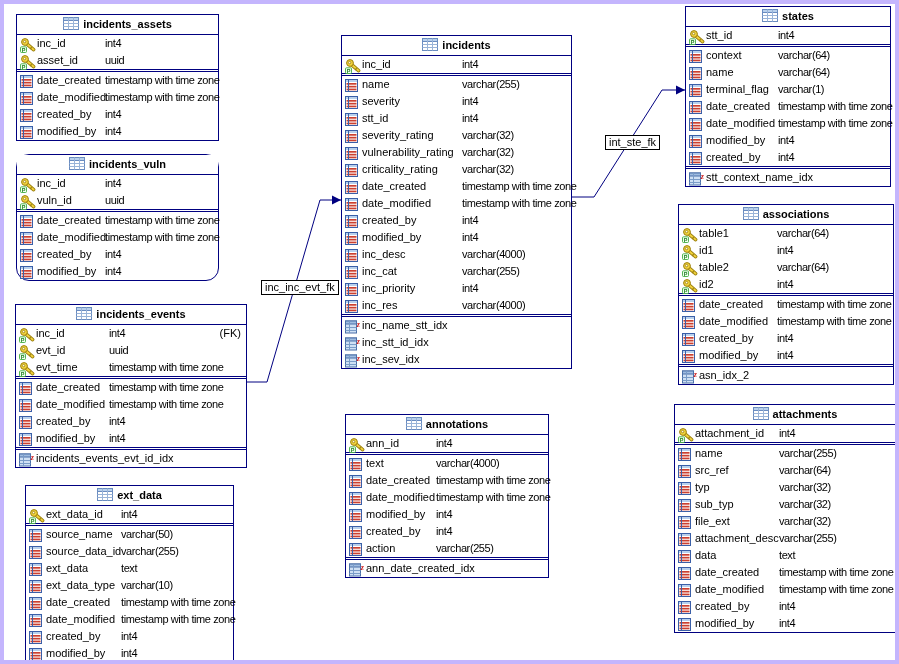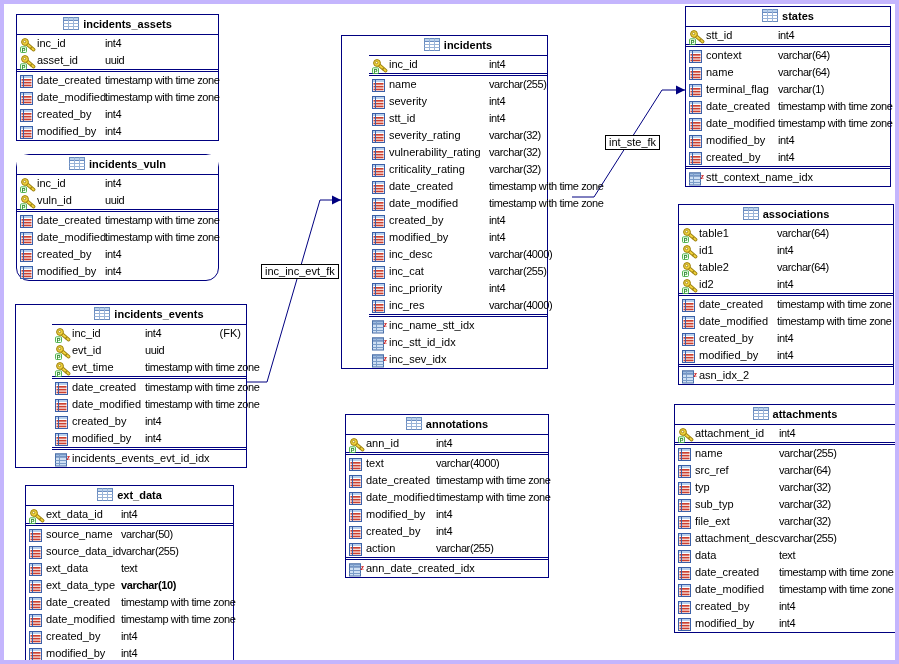--- a/index.html
+++ b/index.html
@@ -166,21 +166,21 @@
         <div class="row"><span class="icn"><svg width="13" height="13" viewBox="0 0 13 13">
               <rect x="0.5" y="0.5" width="12" height="12" fill="#ffffff" stroke="#3a5fa8"></rect>
               <rect x="1" y="1" width="11" height="2" fill="#b8d0ec"></rect>
               <rect x="1.5" y="4" width="10" height="1.7" fill="#cc4030"></rect>
               <rect x="1.5" y="6.8" width="10" height="1.7" fill="#cc4030"></rect>
               <rect x="1.5" y="9.6" width="10" height="1.7" fill="#cc4030"></rect>
               <line x1="3.5" y1="1" x2="3.5" y2="12.5" stroke="#3a5fa8"></line>
             </svg></span><span class="cname">modified_by</span><span class="ctype" style="left: 88px;">int4</span></div>
       </div>
     </div>
-    <div class="table" style="left: 11px; top: 300px; width: 232px; padding-left: 36px;">
+    <div class="table" style="left: 11px; top: 300px; width: 232px;">
       <div class="t-header"><span class="hicn"><svg width="16" height="13" viewBox="0 0 16 13">
             <rect x="0.5" y="0.5" width="15" height="12" fill="#ffffff" stroke="#6a8cc0"></rect>
             <rect x="0.5" y="0.5" width="15" height="3" fill="#b8d0ec" stroke="#6a8cc0"></rect>
             <line x1="5.5" y1="0.5" x2="5.5" y2="12.5" stroke="#9ab4d8"></line>
             <line x1="10.5" y1="0.5" x2="10.5" y2="12.5" stroke="#9ab4d8"></line>
             <line x1="0.5" y1="6.5" x2="15.5" y2="6.5" stroke="#9ab4d8"></line>
             <line x1="0.5" y1="9.5" x2="15.5" y2="9.5" stroke="#9ab4d8"></line>
           </svg></span><span class="t-title">incidents_events</span></div>
       <div class="sec sec-pk">
         <div class="row"><span class="icn"><svg width="16" height="16" viewBox="0 0 16 16">
@@ -301,21 +301,21 @@
               <rect x="1.5" y="9.6" width="10" height="1.7" fill="#cc4030"></rect>
               <line x1="3.5" y1="1" x2="3.5" y2="12.5" stroke="#3a5fa8"></line>
             </svg></span><span class="cname">ext_data</span><span class="ctype" style="left: 95px;">text</span></div>
         <div class="row"><span class="icn"><svg width="13" height="13" viewBox="0 0 13 13">
               <rect x="0.5" y="0.5" width="12" height="12" fill="#ffffff" stroke="#3a5fa8"></rect>
               <rect x="1" y="1" width="11" height="2" fill="#b8d0ec"></rect>
               <rect x="1.5" y="4" width="10" height="1.7" fill="#cc4030"></rect>
               <rect x="1.5" y="6.8" width="10" height="1.7" fill="#cc4030"></rect>
               <rect x="1.5" y="9.6" width="10" height="1.7" fill="#cc4030"></rect>
               <line x1="3.5" y1="1" x2="3.5" y2="12.5" stroke="#3a5fa8"></line>
-            </svg></span><span class="cname">ext_data_type</span><span class="ctype" style="left: 95px; font-weight: bold;">varchar(10)</span></div>
+            </svg></span><span class="cname">ext_data_type</span><span class="ctype" style="left: 95px;">varchar(10)</span></div>
         <div class="row"><span class="icn"><svg width="13" height="13" viewBox="0 0 13 13">
               <rect x="0.5" y="0.5" width="12" height="12" fill="#ffffff" stroke="#3a5fa8"></rect>
               <rect x="1" y="1" width="11" height="2" fill="#b8d0ec"></rect>
               <rect x="1.5" y="4" width="10" height="1.7" fill="#cc4030"></rect>
               <rect x="1.5" y="6.8" width="10" height="1.7" fill="#cc4030"></rect>
               <rect x="1.5" y="9.6" width="10" height="1.7" fill="#cc4030"></rect>
               <line x1="3.5" y1="1" x2="3.5" y2="12.5" stroke="#3a5fa8"></line>
             </svg></span><span class="cname">date_created</span><span class="ctype" style="left: 95px;">timestamp with time zone</span></div>
         <div class="row"><span class="icn"><svg width="13" height="13" viewBox="0 0 13 13">
               <rect x="0.5" y="0.5" width="12" height="12" fill="#ffffff" stroke="#3a5fa8"></rect>
@@ -336,21 +336,21 @@
         <div class="row"><span class="icn"><svg width="13" height="13" viewBox="0 0 13 13">
               <rect x="0.5" y="0.5" width="12" height="12" fill="#ffffff" stroke="#3a5fa8"></rect>
               <rect x="1" y="1" width="11" height="2" fill="#b8d0ec"></rect>
               <rect x="1.5" y="4" width="10" height="1.7" fill="#cc4030"></rect>
               <rect x="1.5" y="6.8" width="10" height="1.7" fill="#cc4030"></rect>
               <rect x="1.5" y="9.6" width="10" height="1.7" fill="#cc4030"></rect>
               <line x1="3.5" y1="1" x2="3.5" y2="12.5" stroke="#3a5fa8"></line>
             </svg></span><span class="cname">modified_by</span><span class="ctype" style="left: 95px;">int4</span></div>
       </div>
     </div>
-    <div class="table" style="left: 337px; top: 31px; width: 207px; padding-left: 27px;">
+    <div class="table" style="left: 337px; top: 31px; width: 231px;">
       <div class="t-header"><span class="hicn"><svg width="16" height="13" viewBox="0 0 16 13">
             <rect x="0.5" y="0.5" width="15" height="12" fill="#ffffff" stroke="#6a8cc0"></rect>
             <rect x="0.5" y="0.5" width="15" height="3" fill="#b8d0ec" stroke="#6a8cc0"></rect>
             <line x1="5.5" y1="0.5" x2="5.5" y2="12.5" stroke="#9ab4d8"></line>
             <line x1="10.5" y1="0.5" x2="10.5" y2="12.5" stroke="#9ab4d8"></line>
             <line x1="0.5" y1="6.5" x2="15.5" y2="6.5" stroke="#9ab4d8"></line>
             <line x1="0.5" y1="9.5" x2="15.5" y2="9.5" stroke="#9ab4d8"></line>
           </svg></span><span class="t-title">incidents</span></div>
       <div class="sec sec-pk">
         <div class="row"><span class="icn"><svg width="16" height="16" viewBox="0 0 16 16">
@@ -870,15 +870,15 @@
         <div class="row"><span class="icn"><svg width="13" height="13" viewBox="0 0 13 13">
               <rect x="0.5" y="0.5" width="12" height="12" fill="#ffffff" stroke="#3a5fa8"></rect>
               <rect x="1" y="1" width="11" height="2" fill="#b8d0ec"></rect>
               <rect x="1.5" y="4" width="10" height="1.7" fill="#cc4030"></rect>
               <rect x="1.5" y="6.8" width="10" height="1.7" fill="#cc4030"></rect>
               <rect x="1.5" y="9.6" width="10" height="1.7" fill="#cc4030"></rect>
               <line x1="3.5" y1="1" x2="3.5" y2="12.5" stroke="#3a5fa8"></line>
             </svg></span><span class="cname">modified_by</span><span class="ctype" style="left: 104px;">int4</span></div>
       </div>
     </div>
-    <div class="rel-label" style="left: 257px; top: 260px;">inc_inc_evt_fk</div>
+    <div class="rel-label" style="left: 257px; top: 276px;">inc_inc_evt_fk</div>
     <div class="rel-label" style="left: 601px; top: 131px;">int_ste_fk</div>
   </div>
 
 </body></html>

